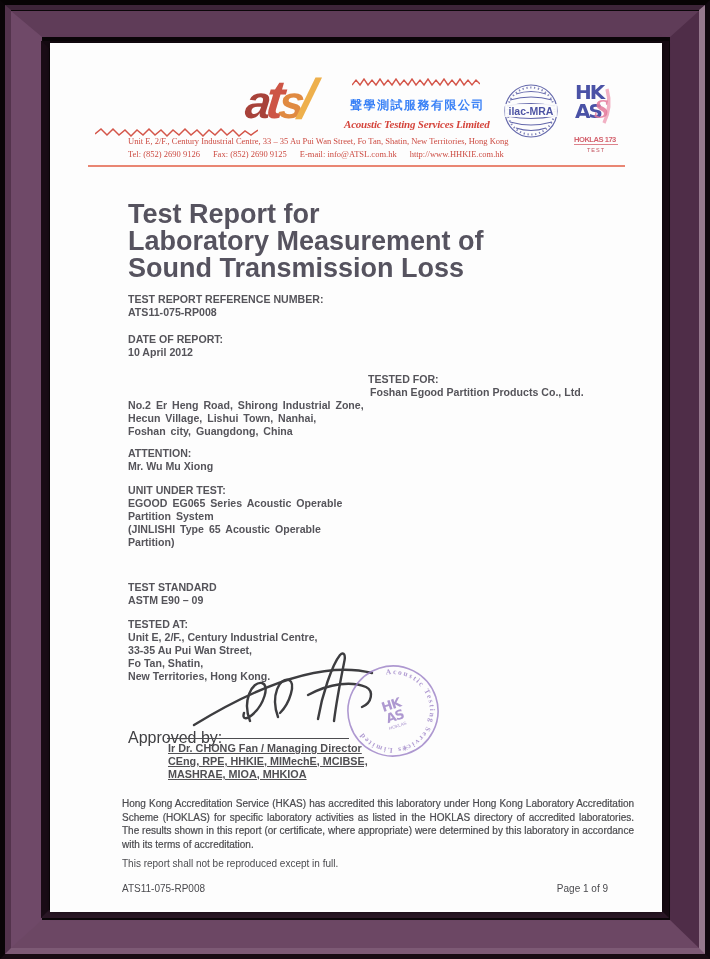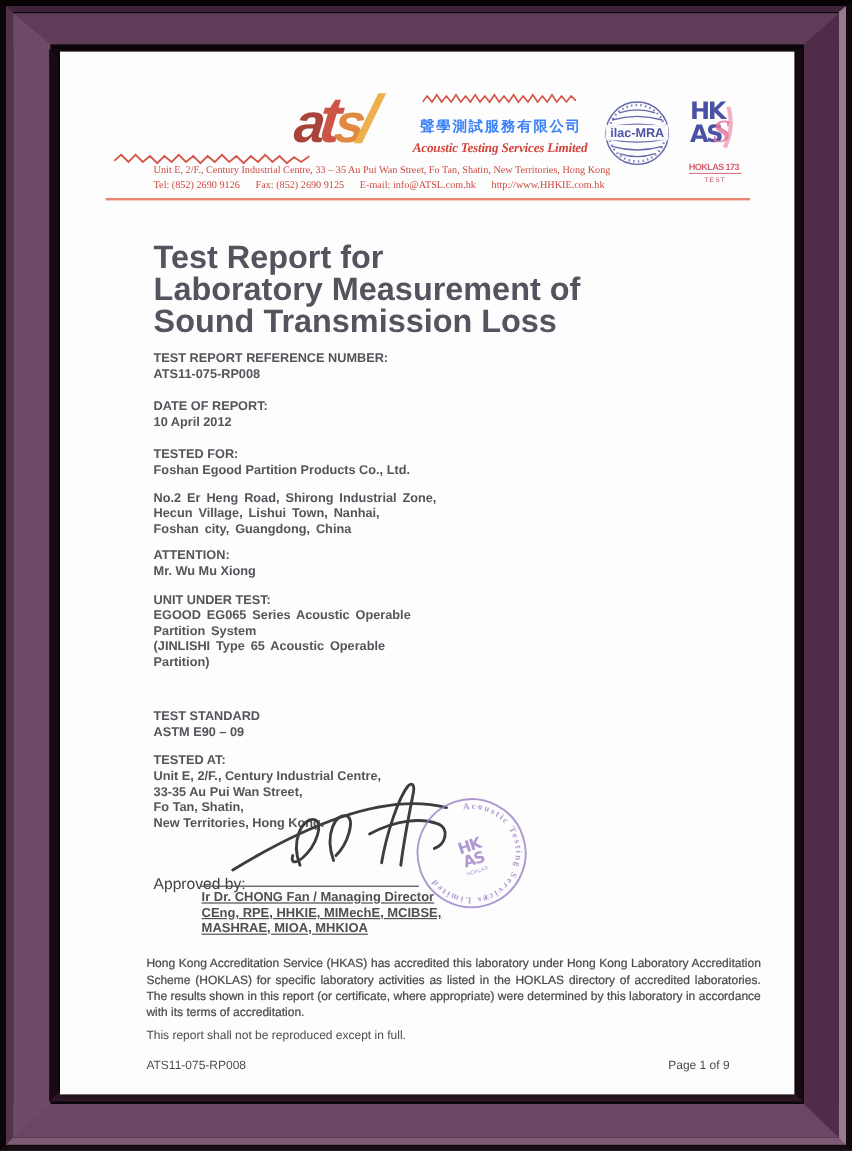--- a/index.html
+++ b/index.html
@@ -32,24 +32,24 @@
   .contact{top:106px;}
   .contact span{margin-right:13px;}
   .rule{left:38px;top:122px;width:537px;height:2px;background:#e98673;}
   
   .title{left:78px;top:158px;font-size:27px;font-weight:bold;color:#56535f;line-height:27px;white-space:pre-line;}
   .fields{left:78px;top:250px;width:482px;color:#55545a;font-size:10.6px;line-height:13px;font-weight:bold;}
   .row{display:flex;flex-direction:column;}
   .lbl{width:242px;flex:none;}
   .val{width:240px;white-space:pre-line;}
   .stretch .val{word-spacing:2px;}
-  .mb14{margin-bottom:14px;}.mb10{margin-bottom:10px;}.mb9{margin-bottom:9px;}
+  .mb14{margin-bottom:14px;}.mb10{align-items:flex-end;}.mb9{margin-bottom:9px;}
   .mb11{margin-bottom:11px;}.mb32{margin-bottom:32px;}
   
-  .approved{left:78px;top:686px;font-size:13px;color:#3f3f42;}
+  .approved{left:78px;top:686px;font-size:16px;color:#3f3f42;}
   .sig{left:140px;top:600px;}
   .sigline{left:117px;top:695px;width:182px;height:0;border-top:1.6px solid #4c4c4f;}
   .signame{left:118px;top:699px;font-size:10.8px;line-height:13px;color:#504f53;font-weight:bold;white-space:pre-line;text-decoration:underline;}
   .stamp{left:295px;top:620px;opacity:.8;}
   
   .accnote{left:72px;top:754px;width:512px;font-size:10px;line-height:13.5px;color:#48484c;text-align:justify;font-weight:bold;-webkit-text-stroke:.2px;}
   .accnote,.repnote,.refrow{font-weight:normal;color:#4b4b4f;}
   .repnote{left:72px;top:815px;font-size:10px;}
   .refrow{left:72px;top:840px;width:486px;display:flex;justify-content:space-between;font-size:10px;}
 </style>

